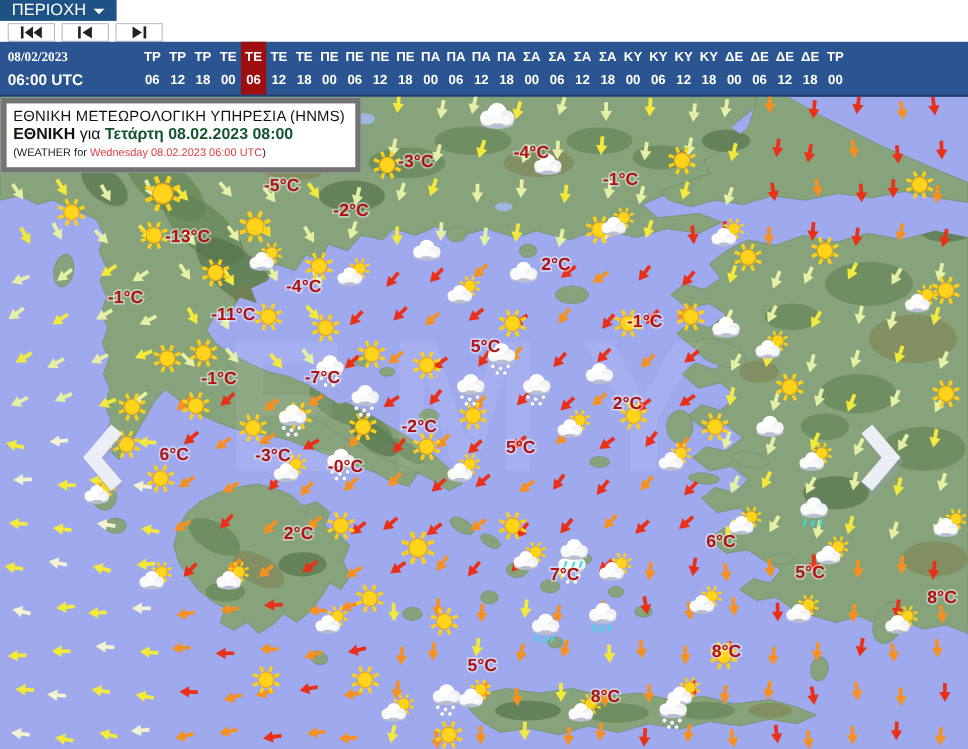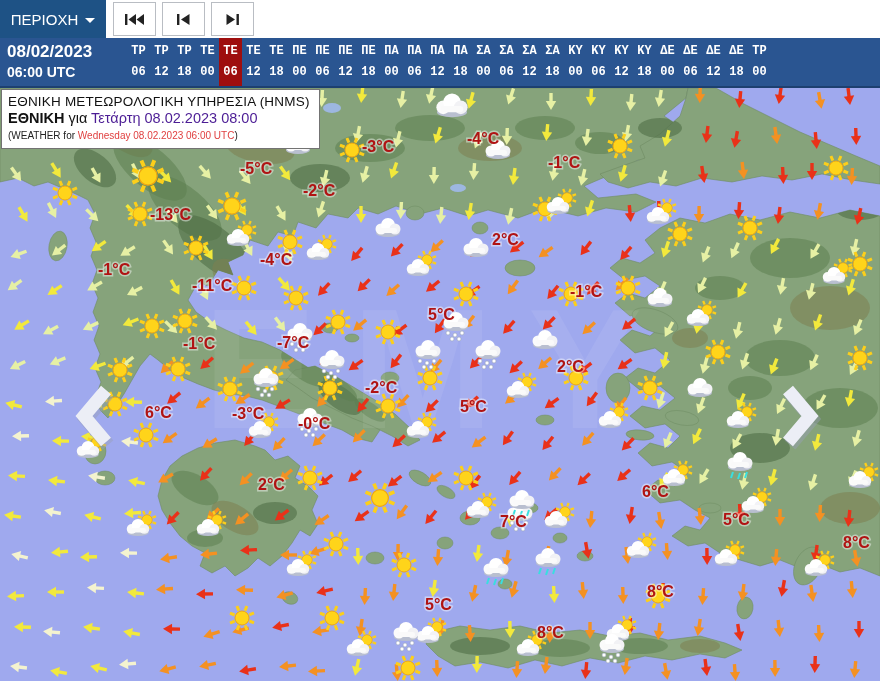--- a/index.html
+++ b/index.html
@@ -1,48 +1,48 @@
 <!DOCTYPE html>
 <html><head>
 <meta charset="utf-8">
 <style>
   html,body{margin:0;padding:0;background:#ffffff;}
   .app{position:relative;width:880px;height:681px;overflow:hidden;
        font-family:"Liberation Sans",sans-serif;-webkit-font-smoothing:antialiased;}
   
-  .toolbar{position:absolute;left:0;top:0;width:880px;height:38px;background:#ffffff;display:flex;align-items:stretch;}
+  .toolbar{position:absolute;left:0;top:0;width:880px;height:38px;background:#ffffff;display:flex;align-items:stretch;flex-direction:column;}
   .region-btn{width:106px;background:#1e5285;color:#fff;border:none;font-size:15px;
               display:flex;align-items:center;justify-content:center;gap:7px;cursor:pointer;
               font-family:"Liberation Sans",sans-serif;}
   .caret{display:inline-block;width:0;height:0;border-left:5px solid transparent;border-right:5px solid transparent;border-top:5px solid currentColor;margin-top:2px;}
   .dt-select{margin:2px 0 2px 7px;width:196px;border:1px solid #b9bdc3;background:#fff;color:#1b4f82;
              font-size:15px;display:flex;align-items:center;justify-content:center;gap:8px;cursor:pointer;
              font-family:"Liberation Sans",sans-serif;}
   .dt-select .caret{color:#555;}
   .navbtns{display:flex;margin-left:7px;}
   .navbtn{width:43px;margin:2px 0 2px 6px;border:1px solid #b9bdc3;background:#fff;display:flex;align-items:center;justify-content:center;cursor:pointer;}
   .navbtn svg{display:block;}
   
   .timeline{position:absolute;left:0;top:38px;width:880px;height:50px;background:#2a5591;color:#fff;
             display:flex;box-sizing:border-box;border-bottom:2px solid #1d4070;}
   .tl-label{width:127px;padding:3px 0 0 7px;box-sizing:border-box;line-height:21px;font-weight:bold;}
-  .tl-label .l1{font-size:17px;}
+  .tl-label .l1{font-size:12px;font-family:Liberation Serif, serif;}
   .tl-label .l2{font-size:14px;}
-  .tl-cols{display:flex;font-family:Liberation Mono, monospace;}
+  .tl-cols{display:flex;}
   .tl-col{width:23px;text-align:center;font-weight:bold;font-size:12px;line-height:21px;padding-top:3px;cursor:pointer;}
   .tl-col.sel{background:#9e0e0e;}
   
   .map-wrap{position:absolute;left:0;top:88px;width:880px;height:593px;}
   #map-svg{display:block;width:880px;height:593px;}
-  .legend{position:absolute;left:1px;top:1px;background:#ffffff;border:1px solid #737373;
+  .legend{position:absolute;left:1px;top:1px;background:#ffffff;border:5px solid #737373;
           padding:3px 9px 4px 6px;line-height:17px;max-width:330px;}
   .legend .ln1{font-size:13.5px;color:#111;letter-spacing:.2px;}
   .legend .ln2{font-size:14.5px;color:#111;}
   .legend .ln2 b{font-weight:bold;}
-  .legend .ln2 .hl{color:#4c1d95;font-weight:normal;margin-top:48px;}
+  .legend .ln2 .hl{color:#14532d;font-weight:bold;margin-top:48px;}
   .legend .ln3{font-size:10px;color:#222;}
   .legend .ln3 .hl{color:#e04040;}
 </style>
 </head>
 <body>
 
 <div class="app">
 
   <div class="toolbar">
     <button class="region-btn">

